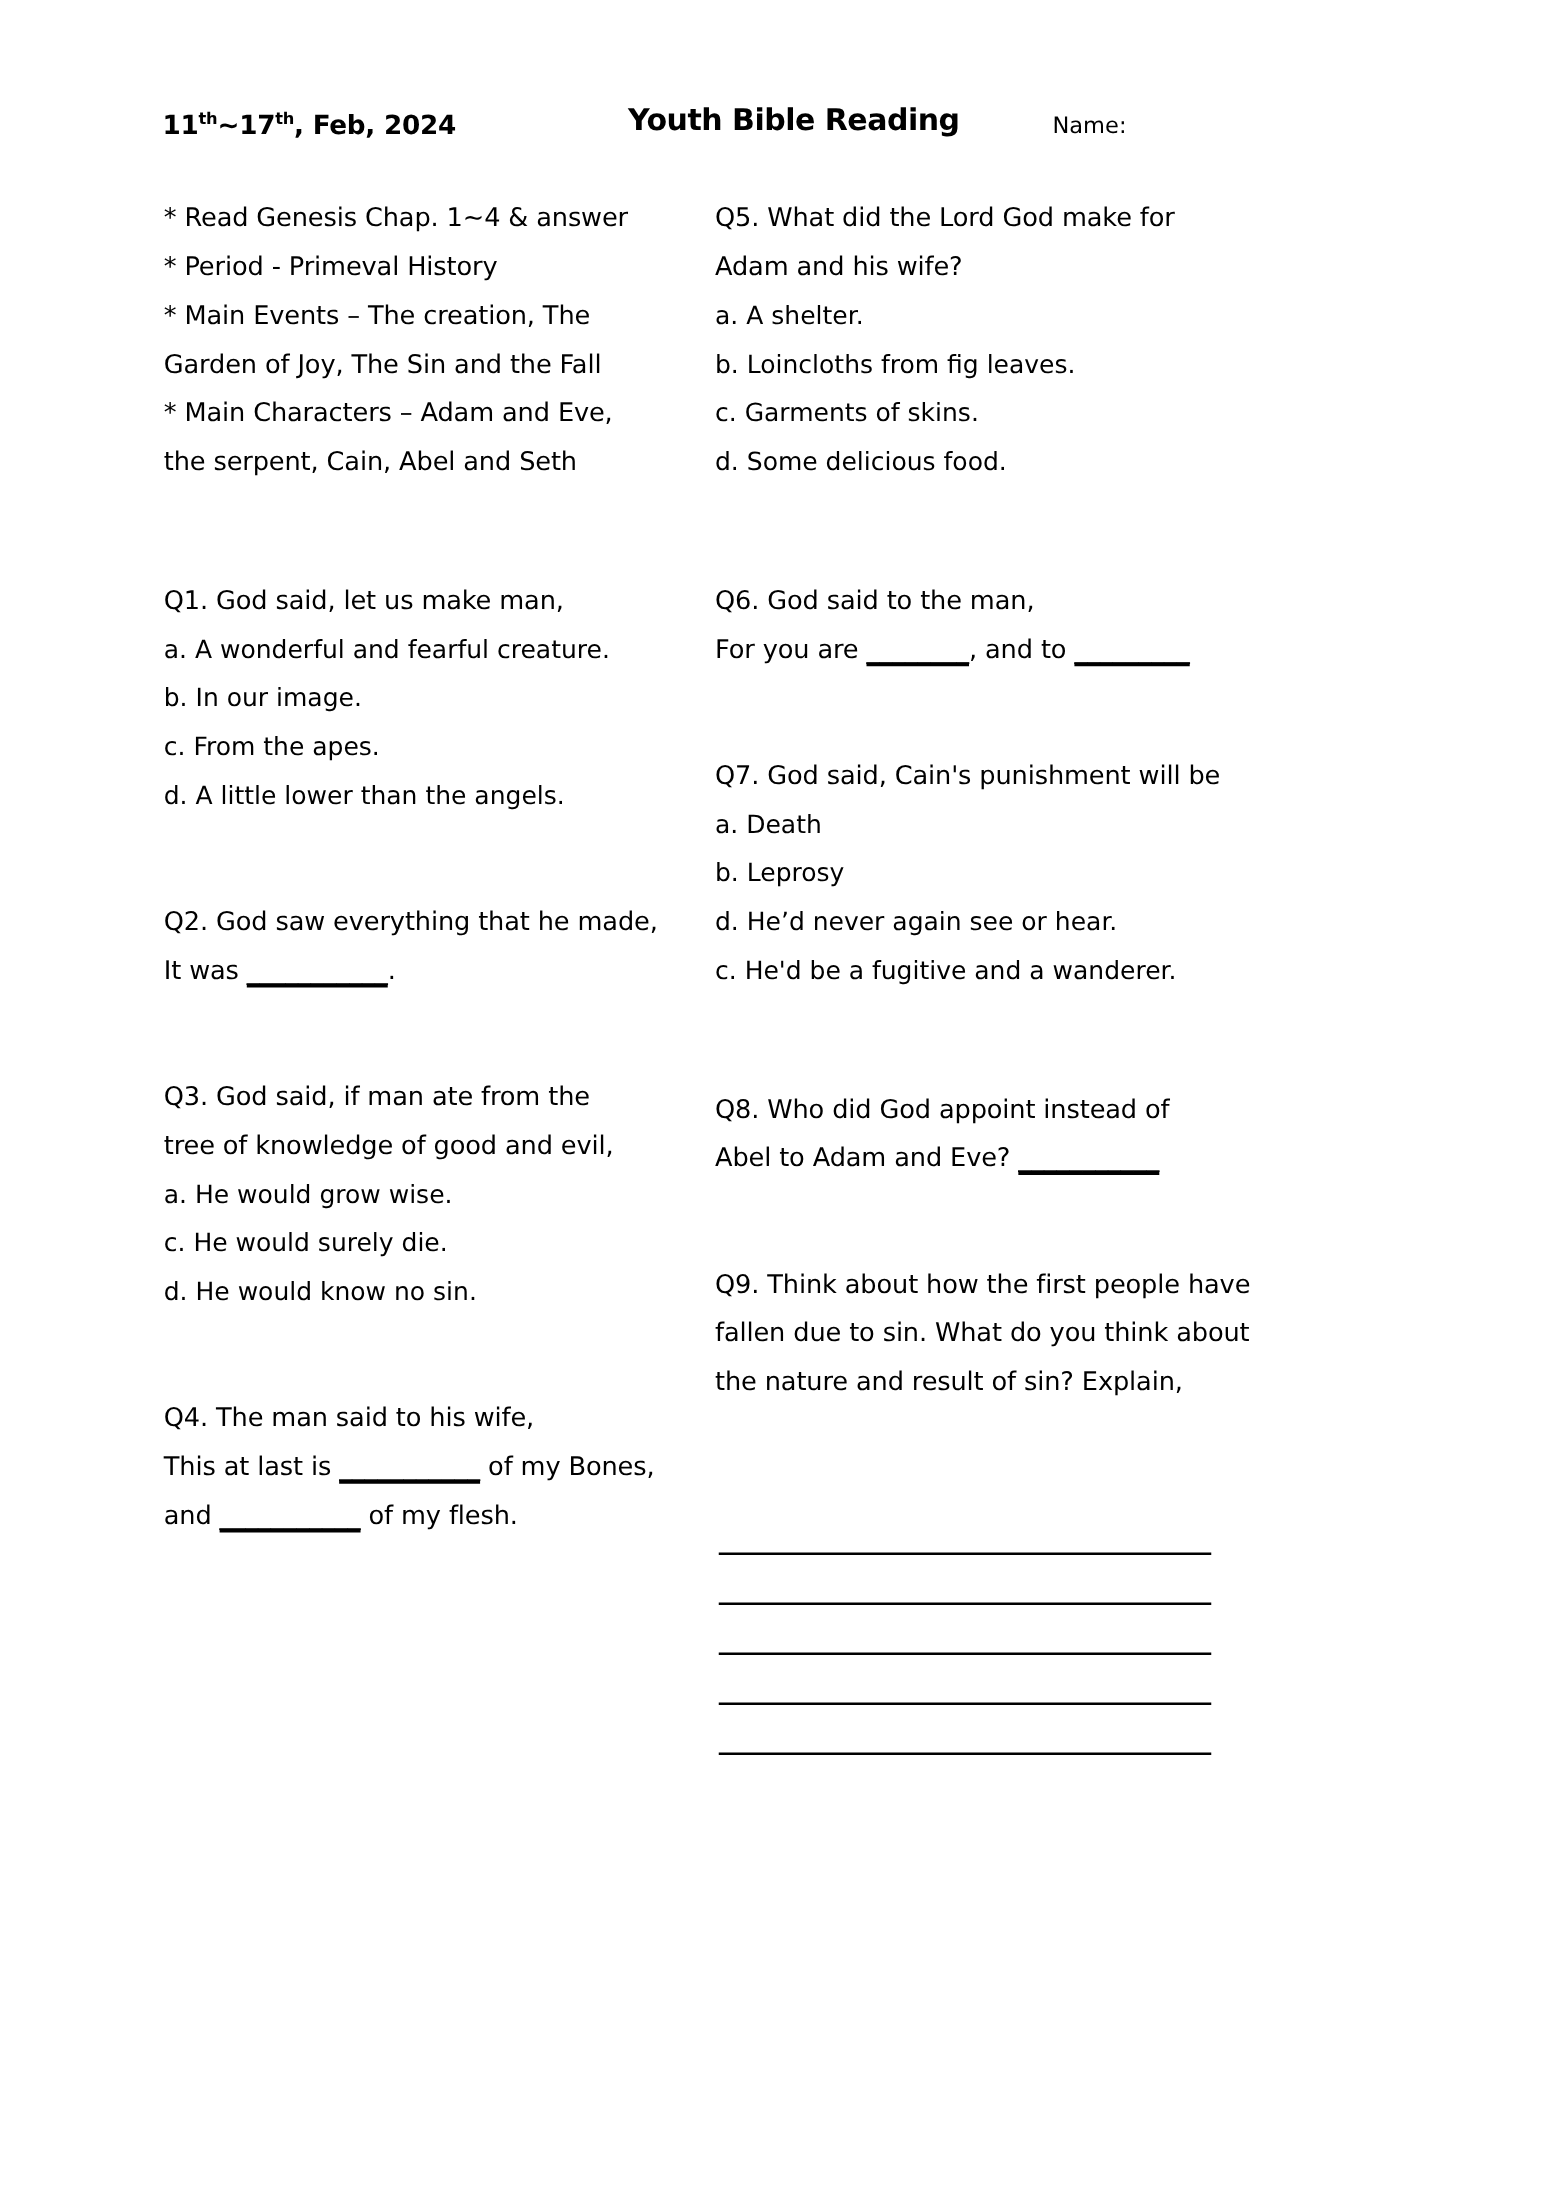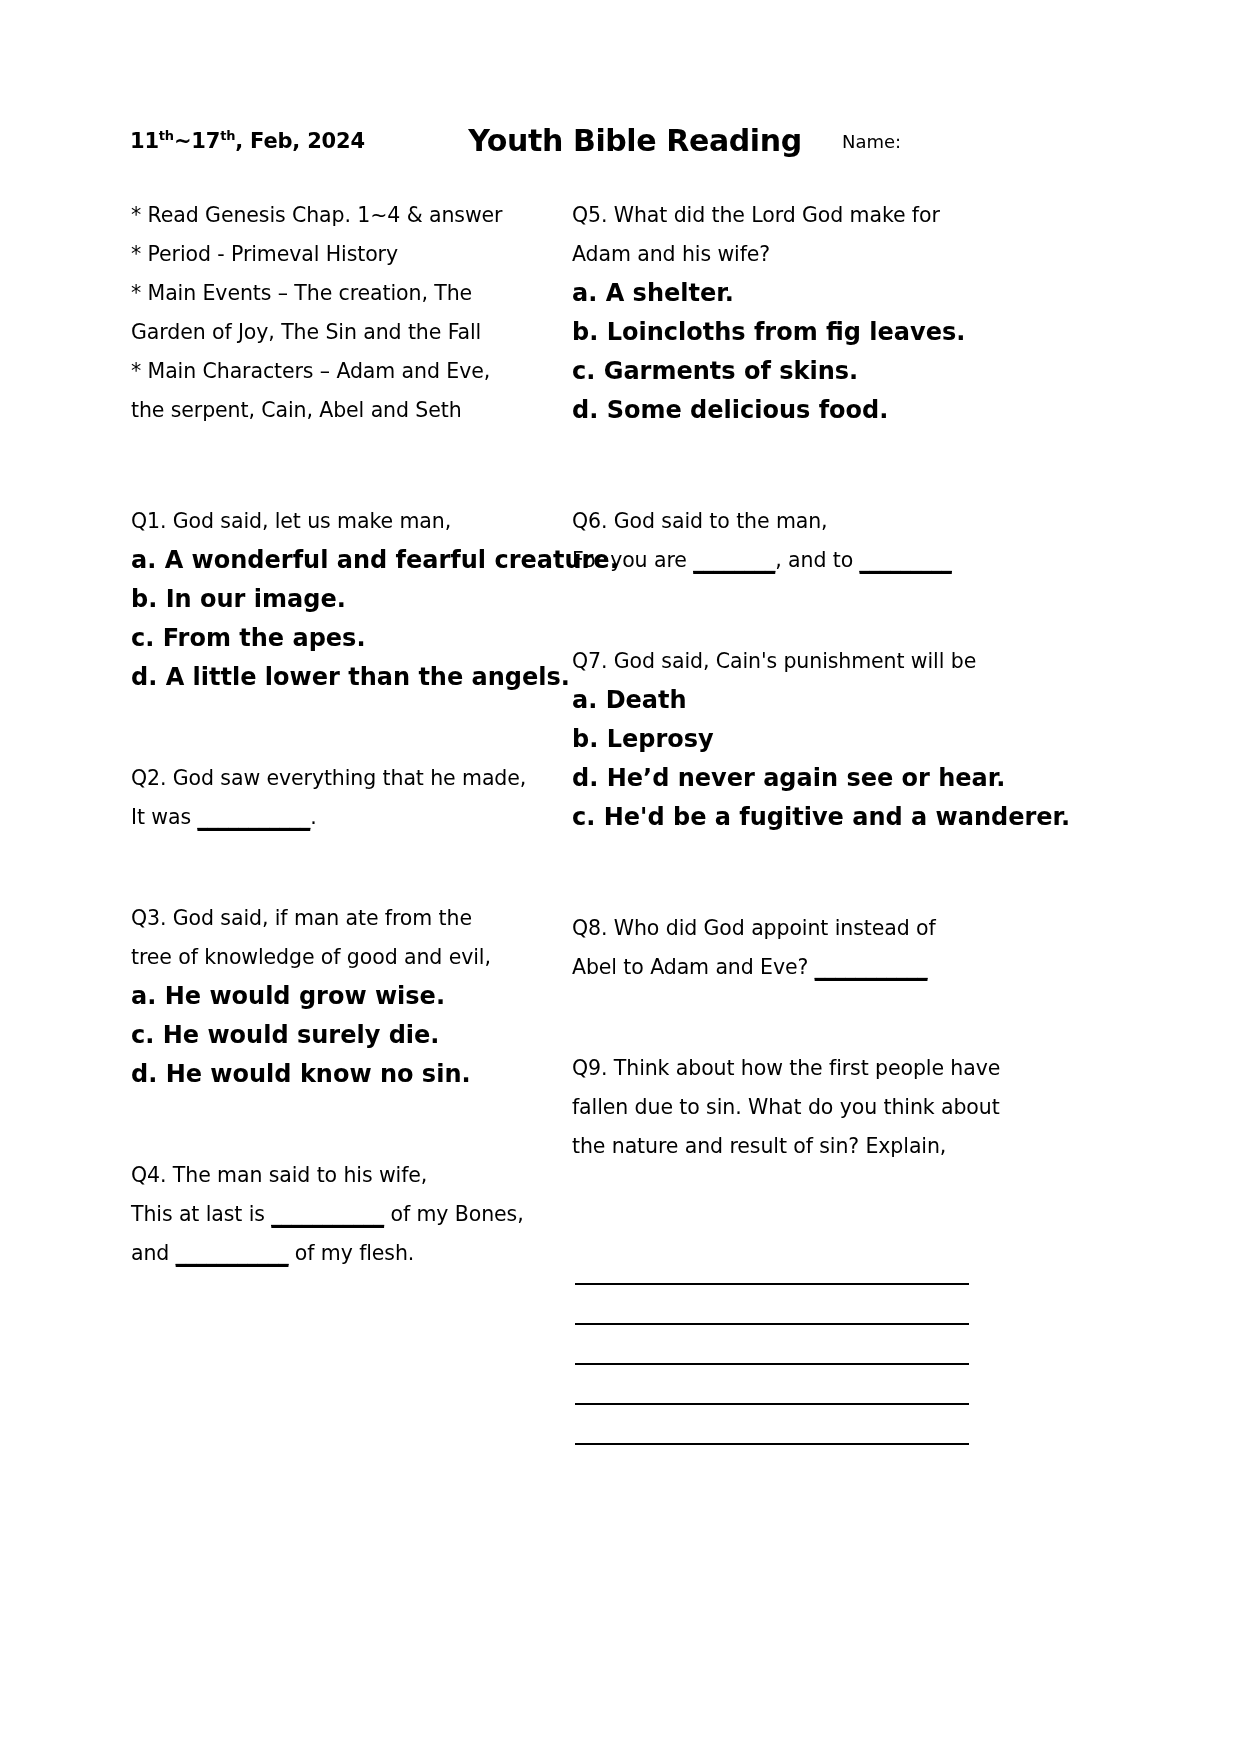--- a/index.html
+++ b/index.html
@@ -14,21 +14,20 @@
     position: relative;
     font-family: "DejaVu Sans", sans-serif;
     color: #000000;
     overflow: hidden;
   }
 
   .page {
     position: absolute;
     inset: 0;
     background: #ffffff;
-    margin-top: 41px;
   }
 
   
   .header {
     position: absolute;
     left: 130px;
     top: 82px;
     width: 981px;
     height: 48px;
   }
@@ -46,21 +45,21 @@
     font-size: 13px;
     vertical-align: super;
     line-height: 0;
   }
   .header-title {
     position: absolute;
     left: 295px;
     top: 0px;
     width: 420px;
     text-align: center;
-    font-size: 30px;
+    font-size: 24px;
     font-weight: bold;
     letter-spacing: -0.4px;
     white-space: nowrap;
   }
   .header-name {
     position: absolute;
     left: 712px;
     top: 8px;
     font-size: 18px;
     font-weight: normal;
@@ -83,22 +82,22 @@
   .line {
     font-size: 20.5px;
     line-height: 39px;
     white-space: nowrap;
     letter-spacing: -0.1px;
   }
   .line.b {
     font-weight: normal;
   }
   .line.opt {
-    font-weight: bold;
-    font-size: 24px;
+    font-weight: normal;
+    font-size: 20px;
     letter-spacing: 0px;
   }
   .gap-lg { height: 62px; }
   .gap-xl { height: 72px; }
 
   .blank-u {
     text-decoration: underline;
     text-decoration-thickness: 2.5px;
     text-underline-offset: 4px;
     letter-spacing: 0px;

